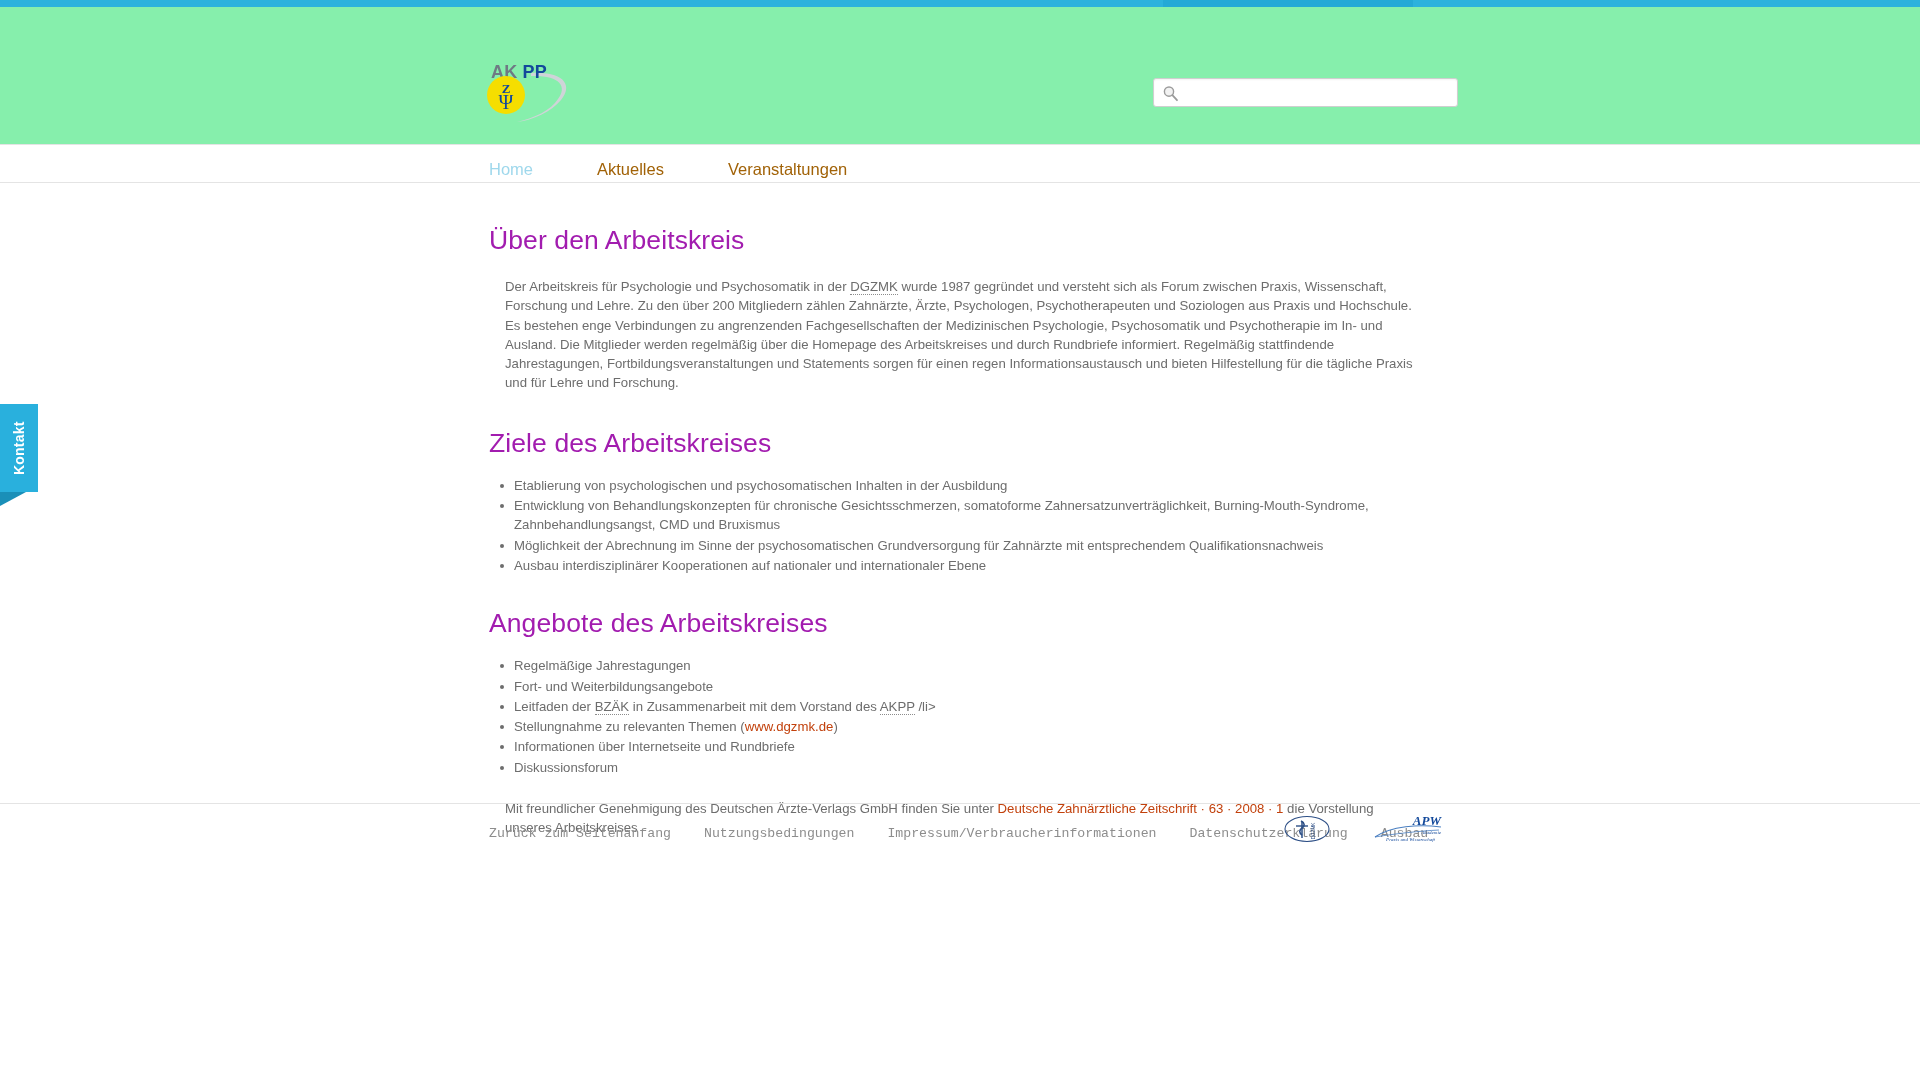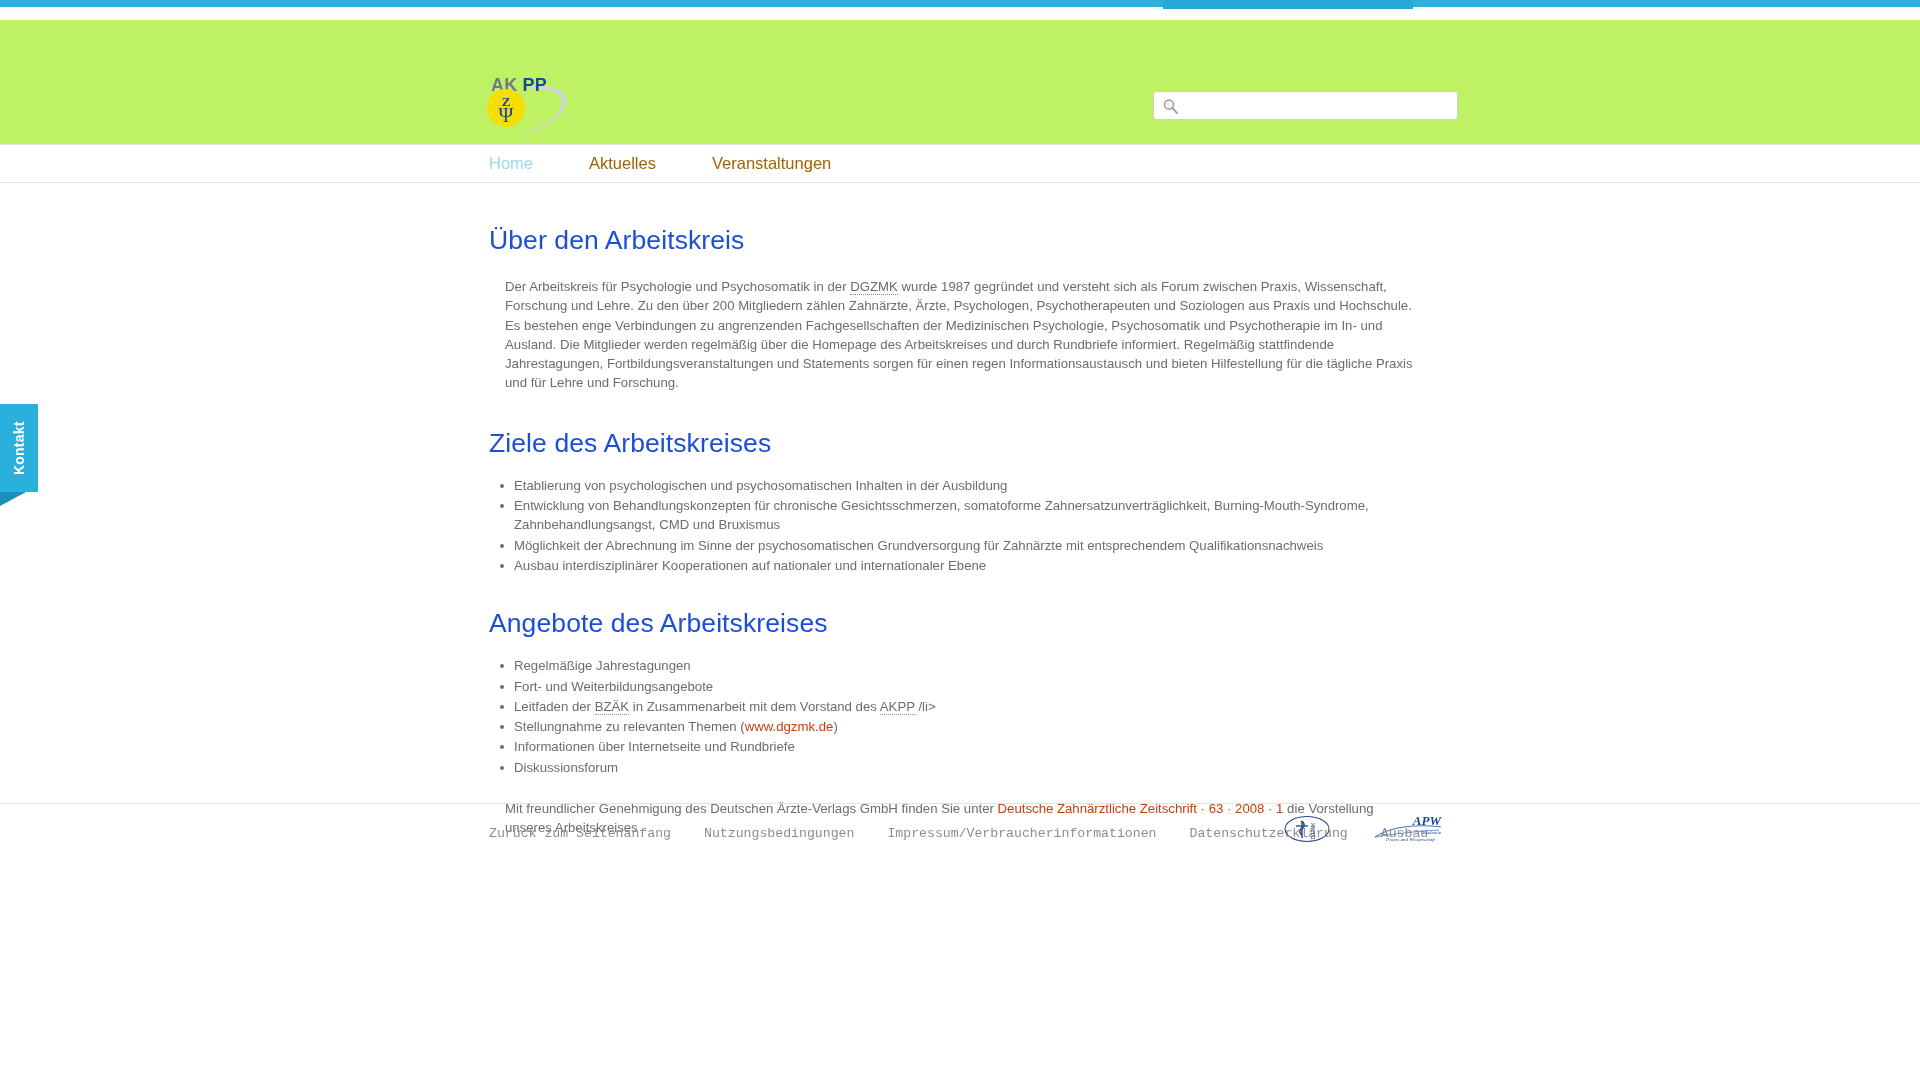--- a/index.html
+++ b/index.html
@@ -16,21 +16,21 @@
   .topbar {
     position: absolute; top: 0; left: 0; width: 1920px; height: 7px;
     background: #2cb2dd;
   }
   .topbar-highlight {
     position: absolute; top: 0; left: 1163px; width: 250px; height: 9px;
     background: #24a9d6;
   }
 
   
-  .header { position: absolute; top: 20px; left: 0; width: 1920px; height: 137px; background: #bef264; }
+  .header { position: absolute; top: 7px; left: 0; width: 1920px; height: 137px; background: #86efac; }
 
   .logo-wrap {
     position: absolute; left: 487px; top: 55px;
     width: 105px; height: 62px;
   }
   .logo-text { position: absolute; left: 4px; top: 0px; font-size: 18px; letter-spacing: .2px; white-space: nowrap;}
   .logo-ak { color: #6f7a84; font-weight: bold; }
   .logo-pp { color: #13499b; font-weight: bold; }
   .logo-swoosh { position: absolute; left: 0; top: 0; width: 105px; height: 62px; }
   .logo-circle {
@@ -53,35 +53,35 @@
     border: 0; outline: 0; background: transparent;
     font-family: "Liberation Sans", sans-serif; font-size: 14px; color: #4a4a4a;
   }
 
   
   .nav {
     position: absolute; top: 144px; left: 0; width: 1920px; height: 39px;
     border-top: 1px solid #e4e4e4; border-bottom: 1px solid #e4e4e4;
     background: #fff;
   }
-  .nav-inner { position: absolute; left: 489px; top: 0; height: 37px; display: flex; align-items: center; gap: 0; }
+  .nav-inner { position: absolute; left: 489px; top: 6px; height: 37px; display: flex; align-items: center; gap: 8px; }
   .nav-item {
     font-size: 16.5px; color: #a16207; padding: 0 22px 0 0; margin-right: 34px;
     text-decoration: none; white-space: nowrap; line-height: 37px;
   }
   .nav-item:last-child { margin-right: 0; }
   .nav-item.active { color: #9fd8ec; }
 
   
   .content { position: absolute; left: 0; top: 183px; width: 1920px; }
   .col { position: absolute; left: 489px; top: 0; width: 945px; }
 
   h2.section-title {
     margin: 0; padding: 0;
-    font-size: 26.5px; font-weight: normal; color: #1d4ed8;
+    font-size: 26.5px; font-weight: normal; color: #a21caf;
     letter-spacing: .1px;
   }
 
   p.body-text, li {
     font-size: 13.2px; color: #6d6d6d; line-height: 19.3px;
   }
   p.body-text { margin: 16px; }
 
   .abbr { border-bottom: 1px dotted #8c8c8c; }
   a.inline-link { color: #c2410c; text-decoration: none; }

